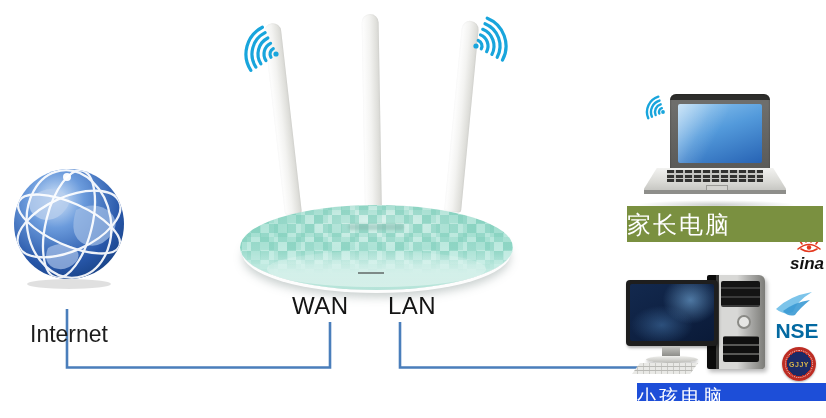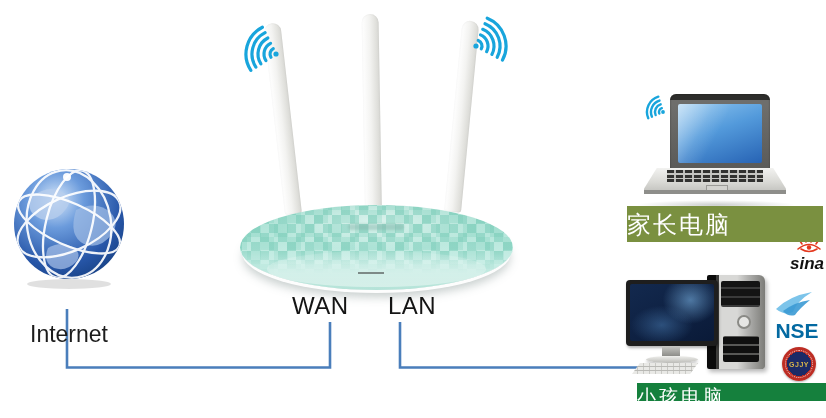--- a/index.html
+++ b/index.html
@@ -67,21 +67,21 @@
       repeating-linear-gradient(90deg, #323230 0 7px, #bcbcb8 7px 9px);}
   .laptop-trackpad{position:absolute;left:44%;top:17px;width:20px;height:7px;background:#d2d2ce;border:1px solid #9a9a96;}
   .laptop-lip{position:absolute;left:0;bottom:0;width:100%;height:4px;background:#8e8e8a;}
   .laptop-shadow{left:636px;top:200px;width:160px;height:10px;z-index:1;
     background:radial-gradient(ellipse at center, rgba(70,80,78,.28), rgba(0,0,0,0) 70%);}
 
   
   .banner{color:#fff;text-align:left;z-index:4;}
   .banner-parent{left:627px;top:206px;width:196px;height:36px;line-height:37px;font-size:24px;
     letter-spacing:2px;background:#7a9040;}
-  .banner-child{left:637px;top:383px;width:189px;height:18px;background:#15803d;overflow:hidden;}
+  .banner-child{left:637px;top:383px;width:189px;height:18px;background:#1d4ed8;overflow:hidden;}
   .banner-child span{display:block;font-size:19px;letter-spacing:3px;line-height:25px;margin-top:1px;}
 
   
   .pc{left:620px;top:270px;width:160px;height:110px;z-index:2;}
   .pc-monitor{position:absolute;left:6px;top:10px;width:92px;height:66px;border-radius:4px;
     background:#1e1e1e;box-shadow:1px 2px 3px rgba(0,0,0,.3);}
   .pc-screen{position:absolute;left:4px;top:4px;right:4px;bottom:5px;border-radius:2px;
     background:
       radial-gradient(ellipse 55% 70% at 72% 28%, rgba(130,190,240,.55), rgba(0,0,0,0) 60%),
       radial-gradient(ellipse 60% 55% at 38% 72%, rgba(90,150,210,.40), rgba(0,0,0,0) 62%),

